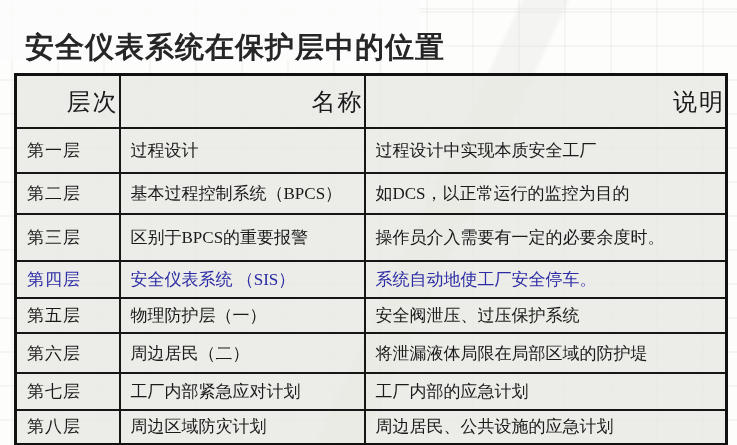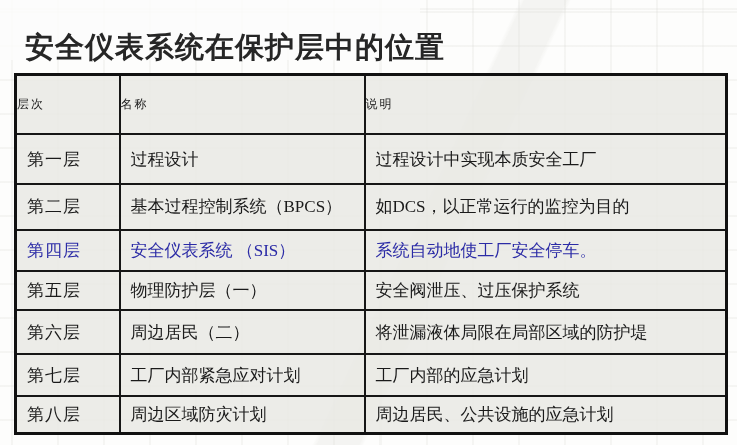--- a/index.html
+++ b/index.html
@@ -39,22 +39,22 @@
     padding:0 0 0 10px;
     font-size:17px;font-weight:400;
     text-align:left;vertical-align:middle;
     overflow:hidden;white-space:nowrap;
   }
   table.layers{border:3px solid #111;}
   col.c-layer{width:104px;}
   col.c-name{width:245px;}
   col.c-desc{width:362px;}
   tr.head th{
-    height:51px;text-align:left;padding:0;
-    font-size:12px;letter-spacing:2px;
+    height:51px;text-align:right;padding:0;
+    font-size:24px;letter-spacing:2px;
   }
   td.layer-cell{text-align:center;padding:0;font-size:20px;letter-spacing:1px;}
   td.name-cell{font-size:17px;}
   td.desc-cell{font-size:17px;}
   td.vbottom{vertical-align:bottom;padding-bottom:3px;}
   tr.r1{height:45px;} tr.r2{height:41px;} tr.r3{height:47px;}
   tr.r4{height:37px;} tr.r5{height:35px;} tr.r6{height:40px;}
   tr.r7{height:37px;margin-top:37px;} tr.r8{height:34px;}
   tr.highlight td{color:#2b2ba6;font-weight:400;}
 </style>
@@ -80,20 +80,25 @@
   <tr class="r1">
     <td class="layer-cell">第一层</td>
     <td class="name-cell">过程设计</td>
     <td class="desc-cell vbottom">过程设计中实现本质安全工厂</td>
   </tr>
   <tr class="r2">
     <td class="layer-cell">第二层</td>
     <td class="name-cell">基本过程控制系统（BPCS）</td>
     <td class="desc-cell">如DCS，以正常运行的监控为目的</td>
   </tr>
+  <tr class="r3">
+    <td class="layer-cell">第三层</td>
+    <td class="name-cell">区别于BPCS的重要报警</td>
+    <td class="desc-cell vbottom">操作员介入需要有一定的必要余度时。</td>
+  </tr>
   <tr class="r4 highlight">
     <td class="layer-cell">第四层</td>
     <td class="name-cell">安全仪表系统 （SIS）</td>
     <td class="desc-cell">系统自动地使工厂安全停车。</td>
   </tr>
   <tr class="r5">
     <td class="layer-cell">第五层</td>
     <td class="name-cell">物理防护层（一）</td>
     <td class="desc-cell">安全阀泄压、过压保护系统</td>
   </tr>

